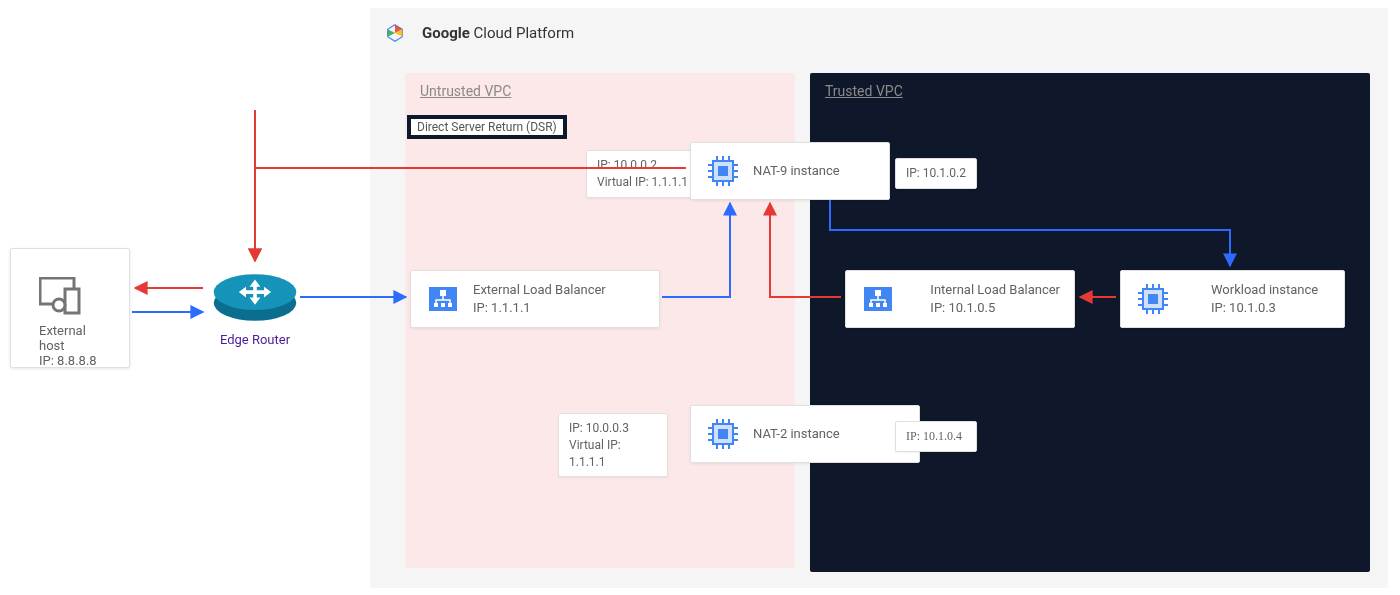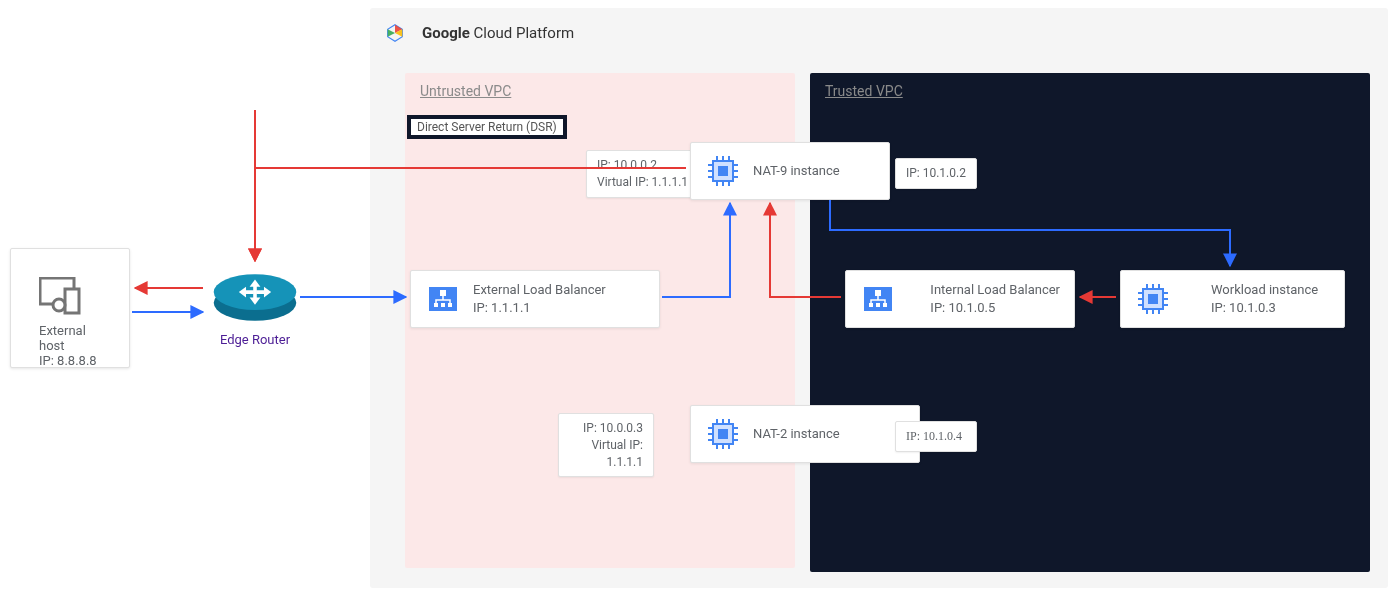--- a/index.html
+++ b/index.html
@@ -142,21 +142,21 @@
       </svg>
     </span>
     <div class="text">
         <div>NAT-9 instance</div>
       </div>
   </div>
   <div class="small-card" style="left:895px; top:158px; width:82px;">
     <div>IP: 10.1.0.2</div>
   </div>
 
-  <div class="small-card" style="left:558px; top:413px; width:96px;text-align:right;">
+  <div class="small-card" style="left:558px; top:413px; width:110px;">
     <div>IP: 10.0.0.3</div>
     <div>Virtual IP: 1.1.1.1</div>
   </div>
   <div class="card" style="left:690px; top:405px; width:230px;">
     <span class="icon">
       <svg viewBox="0 0 36 36" width="36" height="36">
         <rect x="8" y="8" width="20" height="20" fill="#cfe0ff" stroke="#4285F4" stroke-width="2"></rect>
         <rect x="13" y="13" width="10" height="10" fill="#4285F4"></rect>
         <g stroke="#4285F4" stroke-width="2">
           <line x1="12" y1="3" x2="12" y2="8"></line>

